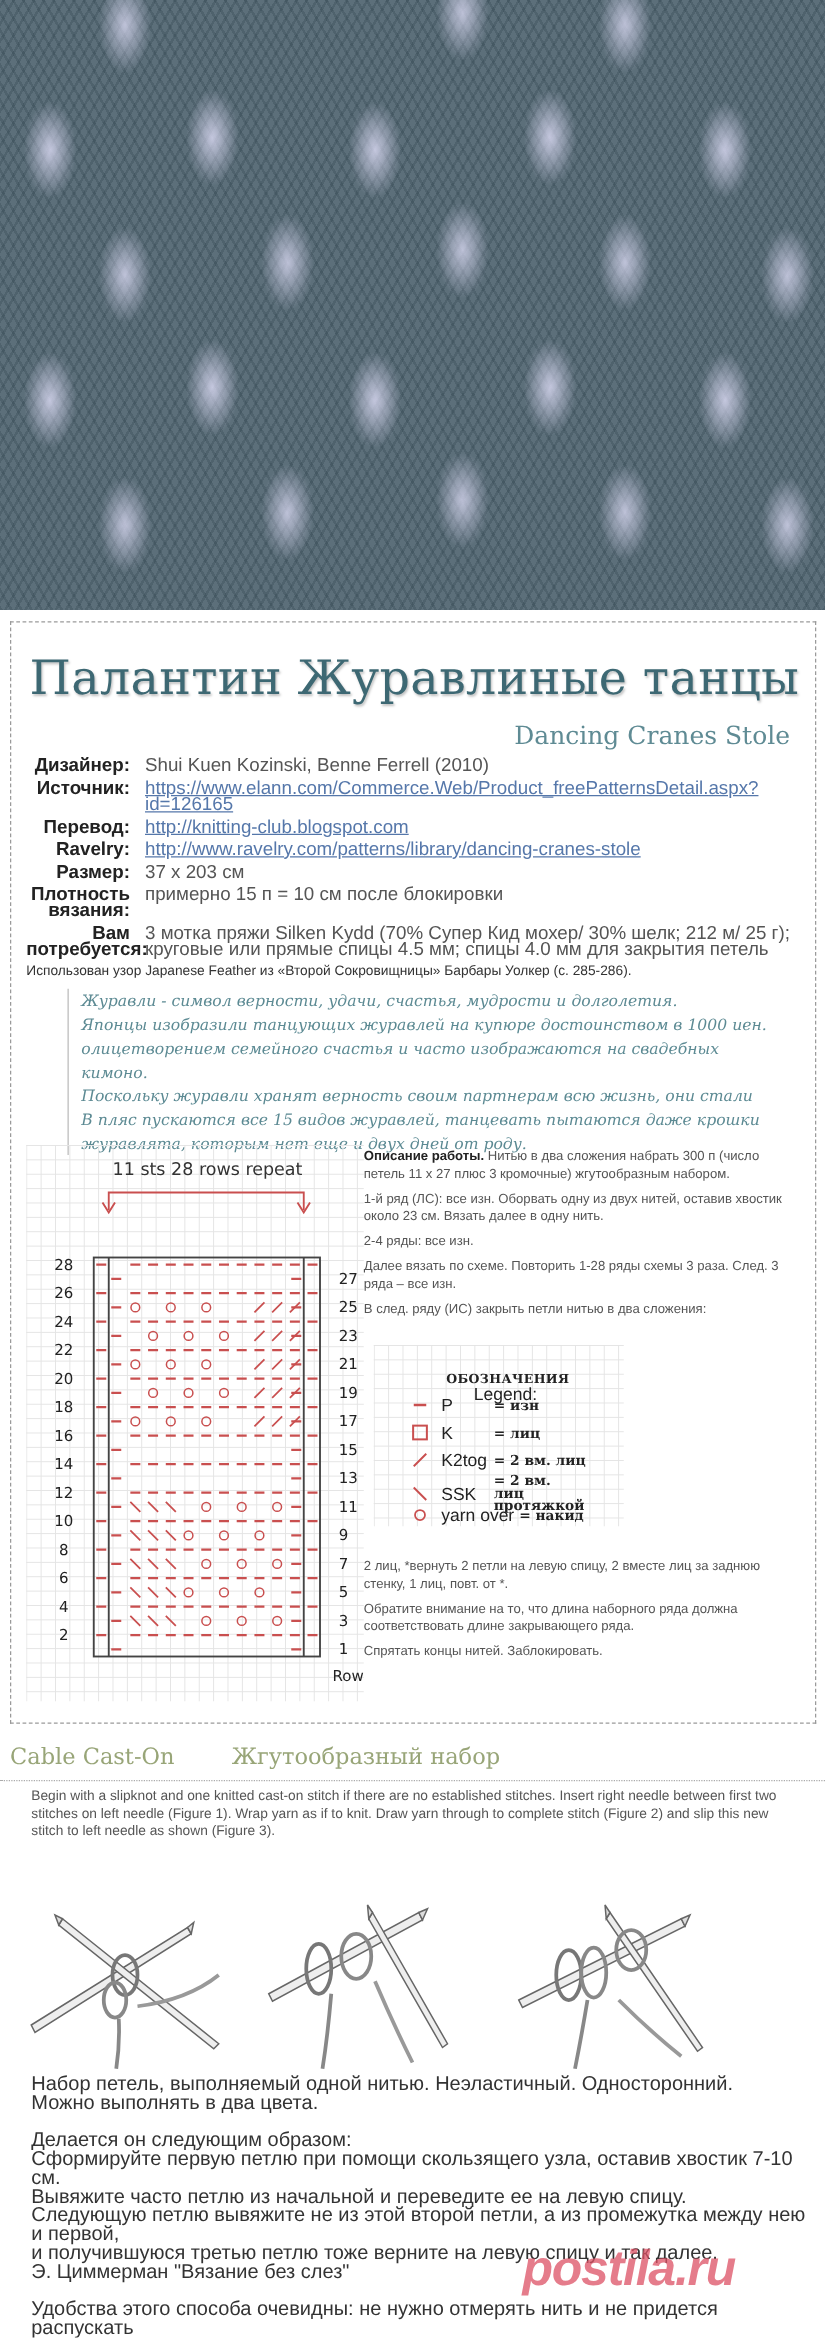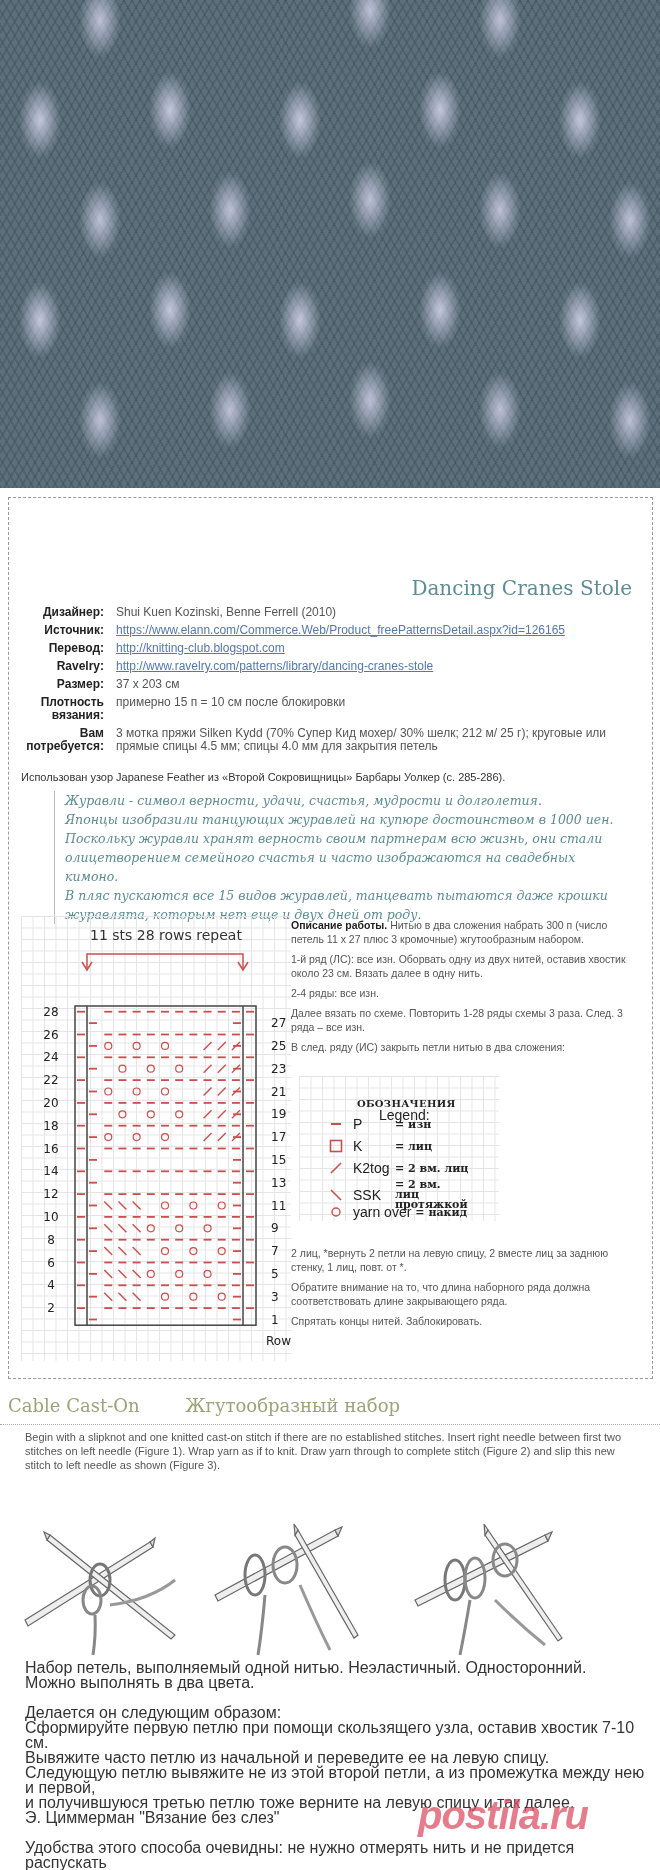--- a/index.html
+++ b/index.html
@@ -45,21 +45,21 @@
     }
     .title-ru {
       position: absolute; left: 0; top: 22px; width: 645px; text-align: center;
       font-family: "DejaVu Serif", serif; font-size: 38px; color: #3d6873;
       text-shadow: 1px 2px 2px rgba(0,0,0,0.25); letter-spacing: 0.3px;
     }
     .title-en {
       position: absolute; right: 20px; top: 78px;
       font-family: "DejaVu Serif", serif; font-size: 20px; color: #5f8b94;
     }
-    .info { position: absolute; left: 12px; top: 108px; width: 620px; font-size: 12px; }
+    .info { position: absolute; left: 12px; top: 108px; width: 620px; font-size: 15px; }
     .info-row { display: flex; margin-bottom: 5px; line-height: 13px; }
     .info-label { width: 95px; text-align: right; font-weight: bold; color: #222; padding-right: 12px; flex-shrink: 0; }
     .info-value { color: #555; }
     .info-value a { color: #5577aa; text-decoration: underline; }
     .info-row.tall { margin-top: 2px; }
 
     .used-pattern { position: absolute; left: 12px; top: 273px; font-size: 11px; color: #333; }
 
     .quote {
       position: absolute; left: 45px; top: 293px; width: 570px; padding-left: 10px;
@@ -102,20 +102,21 @@
     .ru-text { position: absolute; left: 25px; top: 1660px; width: 620px; font-size: 16px; line-height: 15px; color: #333; }
     .ru-text p { margin-bottom: 15px; }
     .watermark { position: absolute; left: 418px; top: 1793px; font-family: "Liberation Sans", sans-serif; font-weight: bold; font-style: italic; font-size: 40px; color: rgba(220,80,100,0.75); letter-spacing: -1px; }
   </style>
 </head>
 <body>
 
 <div class="photo"></div>
 
 <div class="card">
+  <div class="title-ru">Палантин Журавлиные танцы</div>
   <div class="title-en">Dancing Cranes Stole</div>
 
   <div class="info">
     <div class="info-row">
       <div class="info-label">Дизайнер:</div>
       <div class="info-value">Shui Kuen Kozinski, Benne Ferrell (2010)</div>
     </div>
     <div class="info-row">
       <div class="info-label">Источник:</div>
       <div class="info-value"><a>https://www.elann.com/Commerce.Web/Product_freePatternsDetail.aspx?id=126165</a></div>
@@ -140,22 +141,22 @@
       <div class="info-label">Вам потребуется:</div>
       <div class="info-value">3 мотка пряжи Silken Kydd (70% Супер Кид мохер/ 30% шелк; 212 м/ 25 г); круговые или прямые спицы 4.5 мм; спицы 4.0 мм для закрытия петель</div>
     </div>
   </div>
 
   <div class="used-pattern">Использован узор Japanese Feather из «Второй Сокровищницы» Барбары Уолкер (с. 285-286).</div>
 
   <div class="quote">
     <div>Журавли - символ верности, удачи, счастья, мудрости и долголетия.</div>
     <div>Японцы изобразили танцующих журавлей на купюре достоинством в 1000 иен.</div>
+    <div>олицетворением семейного счастья и часто изображаются на свадебных кимоно.</div>
     <div>Поскольку журавли хранят верность своим партнерам всю жизнь, они стали</div>
-    <div>олицетворением семейного счастья и часто изображаются на свадебных кимоно.</div>
     <div>В пляс пускаются все 15 видов журавлей, танцевать пытаются даже крошки</div>
     <div>журавлята, которым нет еще и двух дней от роду.</div>
   </div>
 
   <div class="chart-wrap grid-bg">
     <svg id="chart-svg" width="270" height="445">
         <text x="145" y="24" text-anchor="middle" font-size="14" fill="#333" font-family="DejaVu Sans, sans-serif">11 sts 28 rows repeat</text>
         <path d="M66 52 L66 38 L222 38 L222 52" fill="none" stroke="#c94f4f" stroke-width="1.5"></path>
         <path d="M61 46 L66 54 L71 46" fill="none" stroke="#c94f4f" stroke-width="1.5"></path>
         <path d="M217 46 L222 54 L227 46" fill="none" stroke="#c94f4f" stroke-width="1.5"></path>

